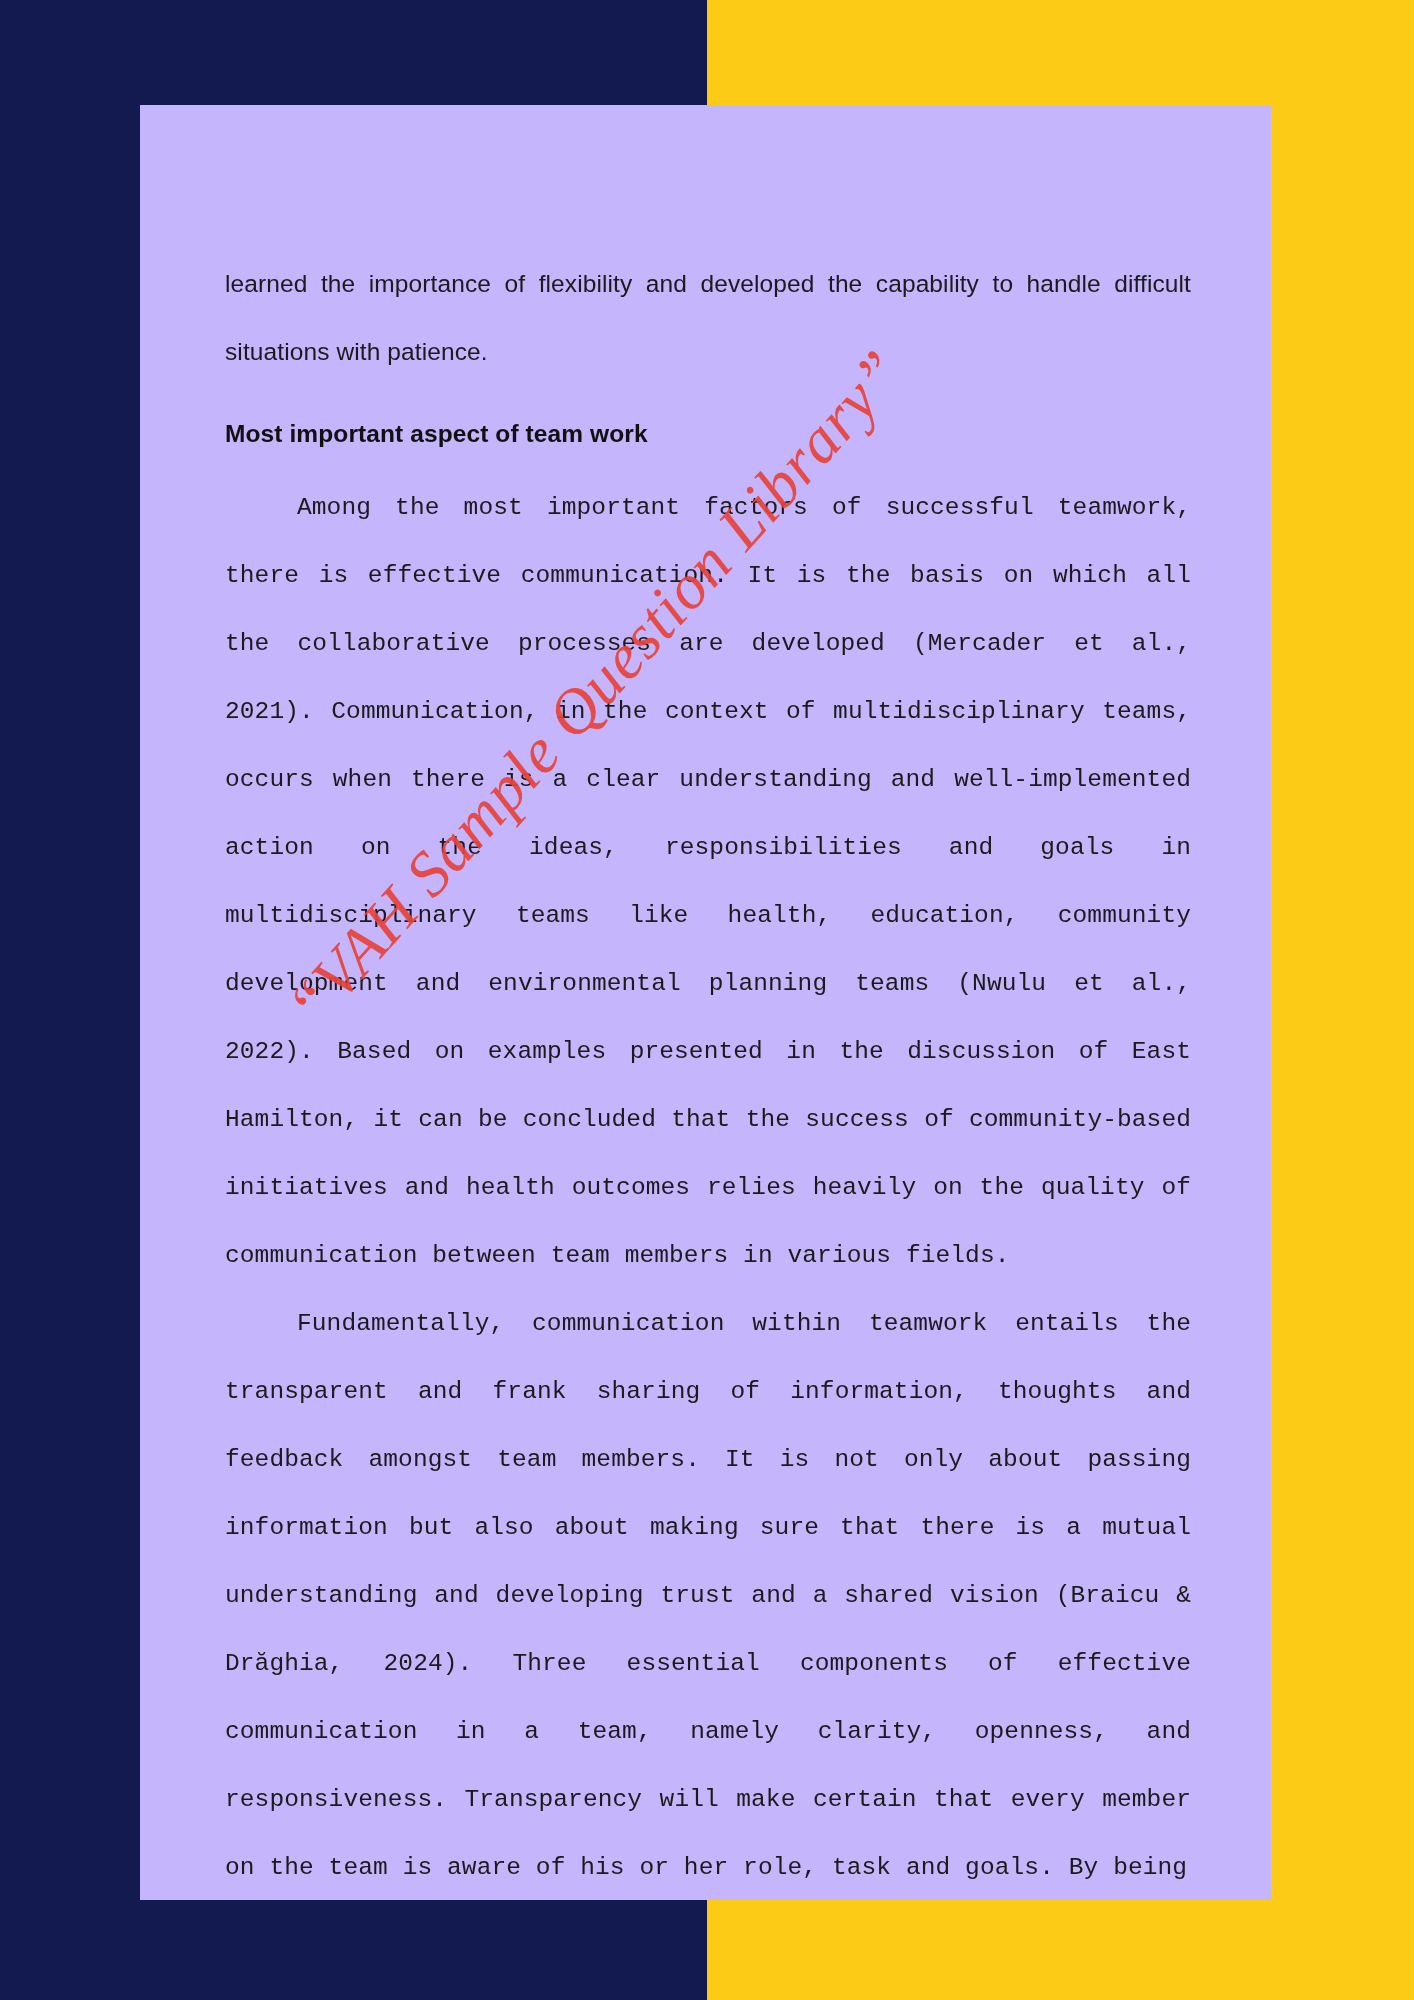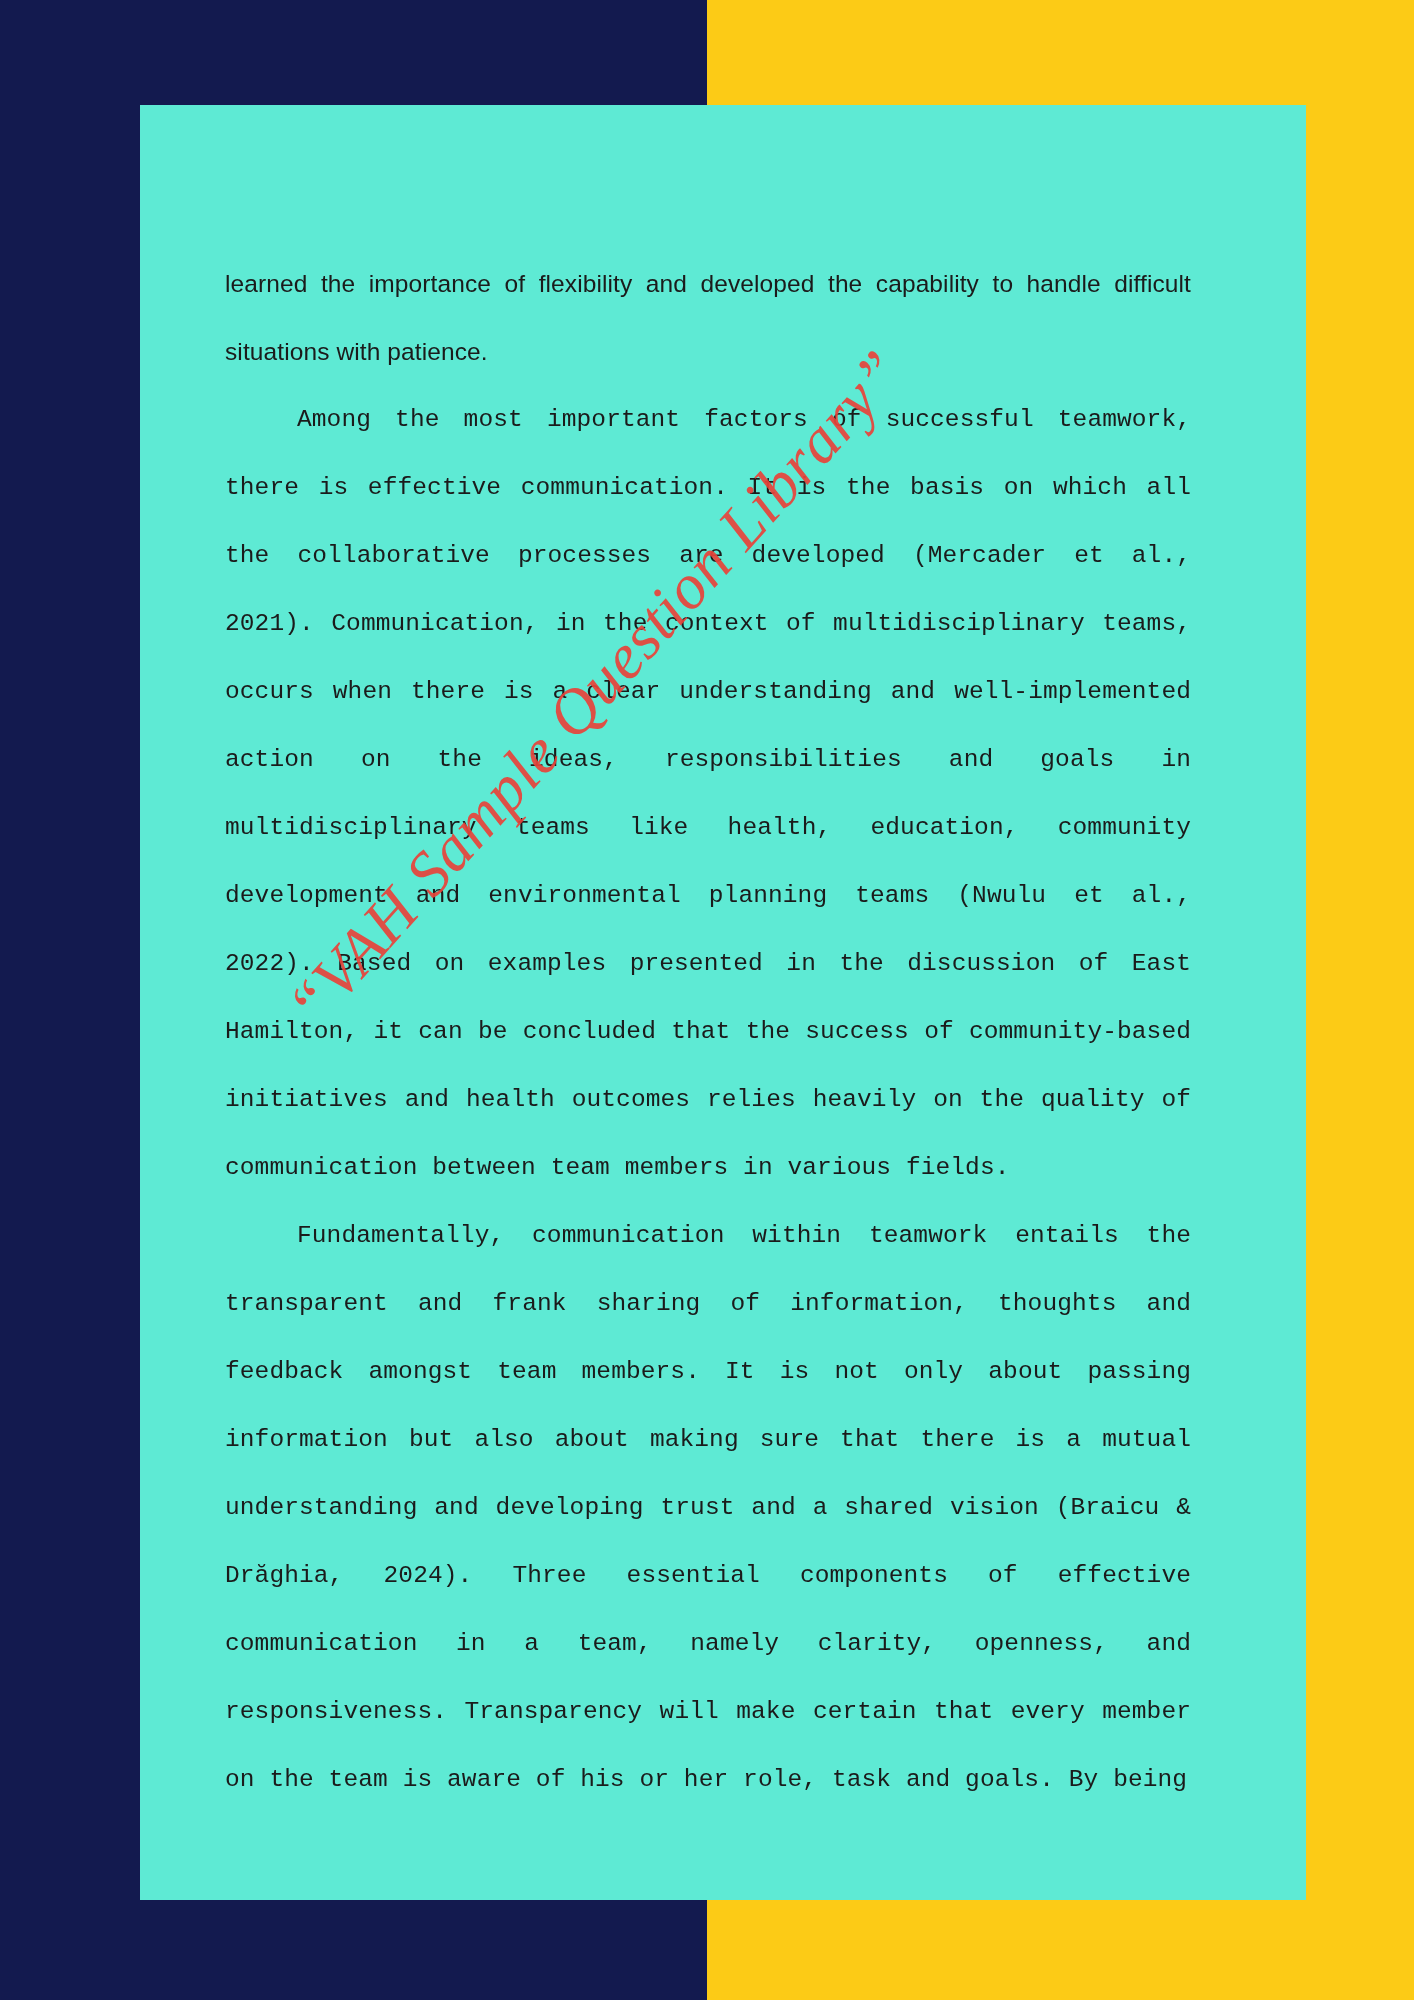--- a/index.html
+++ b/index.html
@@ -29,22 +29,21 @@
     background: #fccb16;
   }
 
   
   .page-sheet {
     position: absolute;
     left: 140px;
     top: 105px;
     width: 1131px;
     height: 1795px;
-    background: #5eead4;
-    padding-left: 35px;
+    background: #c4b5fd;
   }
 
   
   .text-column {
     position: absolute;
     left: 85px;
     top: 145px;
     width: 966px;
   }
 
@@ -101,20 +100,21 @@
 <body>
 
 <div class="bg-navy"></div>
 <div class="bg-yellow"></div>
 
 <div class="page-sheet">
   <div class="text-column">
 
     <p class="body-par">learned the importance of flexibility and developed the capability to handle difficult situations with patience.</p>
 
+    <h2 class="section-head">Most important aspect of team work</h2>
 
     <p class="body-par indent">Among the most important factors of successful teamwork, there is effective communication. It is the basis on which all the collaborative processes are developed (Mercader et al., 2021). Communication, in the context of multidisciplinary teams, occurs when there is a clear understanding and well-implemented action on the ideas, responsibilities and goals in multidisciplinary teams like health, education, community development and environmental planning teams (Nwulu et al., 2022). Based on examples presented in the discussion of East Hamilton, it can be concluded that the success of community-based initiatives and health outcomes relies heavily on the quality of communication between team members in various fields.</p>
 
     <p class="body-par indent">Fundamentally, communication within teamwork entails the transparent and frank sharing of information, thoughts and feedback amongst team members. It is not only about passing information but also about making sure that there is a mutual understanding and developing trust and a shared vision (Braicu &amp; Drăghia, 2024). Three essential components of effective communication in a team, namely clarity, openness, and responsiveness. Transparency will make certain that every member on the team is aware of his or her role, task and goals. By being</p>
 
   </div>
 </div>
 
 <div class="watermark">
   <div class="watermark-text">“VAH Sample Question Library”</div>

